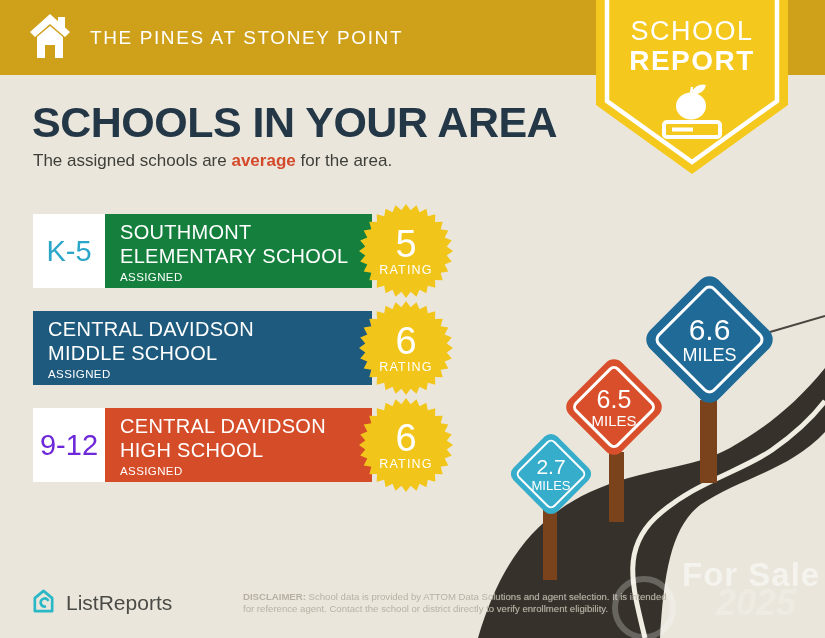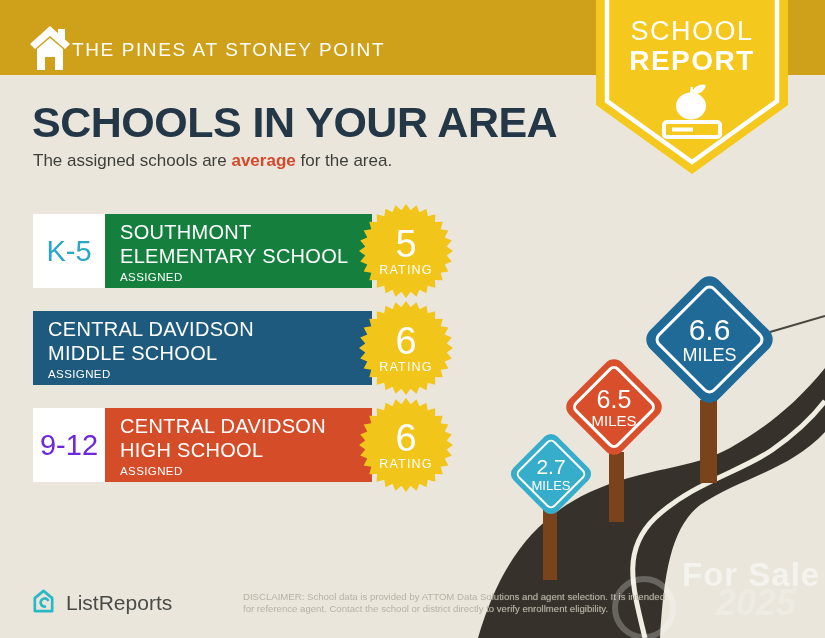--- a/index.html
+++ b/index.html
@@ -1,21 +1,21 @@
 <!DOCTYPE html>
 <html><head>
 <meta charset="utf-8">
 <style>
   html,body{margin:0;padding:0;}
   body{font-family:"Liberation Sans", sans-serif;}
   .canvas{position:relative;width:825px;height:638px;background:#EAE6DC;overflow:hidden;}
 
   
   .header{position:absolute;left:0;top:0;width:825px;height:75px;background:#CFA01A;z-index:4;}
-  .header-inner{position:absolute;left:28px;top:12px;height:75px;display:flex;align-items:center;}
+  .header-inner{position:absolute;left:28px;top:0;height:75px;display:flex;align-items:center;gap:18px;}
   .header-title{color:#FFFFFF;font-size:19px;letter-spacing:1.6px;font-weight:400;}
 
   
   .badge{position:absolute;left:596px;top:0;width:192px;height:178px;z-index:5;}
   .badge-text{position:absolute;left:0;top:16px;width:192px;text-align:center;color:#fff;line-height:30px;}
   .badge-line1{font-size:27px;font-weight:300;letter-spacing:1.5px;}
   .badge-line2{font-size:28px;font-weight:700;letter-spacing:1.5px;}
   .badge-icon{position:absolute;left:61px;top:78px;}
 
   
@@ -59,21 +59,21 @@
   .sign-big .diamond::after{inset:8px;border-width:3.5px;border-radius:8px;}
   .sign-text{position:absolute;inset:0;display:flex;flex-direction:column;align-items:center;justify-content:center;color:#fff;z-index:1;}
   .sign-small .sign-dist{font-size:21px;line-height:22px;} .sign-small .sign-unit{font-size:13px;}
   .sign-mid .sign-dist{font-size:25px;line-height:26px;}  .sign-mid .sign-unit{font-size:15px;}
   .sign-big .sign-dist{font-size:30px;line-height:31px;}  .sign-big .sign-unit{font-size:18px;}
 
   
   .footer-logo{position:absolute;left:30px;top:587px;display:flex;align-items:center;gap:9px;z-index:5;}
   .footer-logo-text{font-size:21px;color:#4A4A46;}
   .disclaimer{position:absolute;left:243px;top:591px;width:512px;font-size:9.6px;line-height:11.5px;color:#B6AFA1;text-shadow:0 0 1px rgba(255,255,255,.35);z-index:5;}
-  .disclaimer b{font-weight:400;}
+  .disclaimer b{font-weight:700;}
 
   
   .wm{position:absolute;z-index:6;pointer-events:none;font-weight:700;}
   .wm-forsale{left:682px;top:556px;font-size:33px;color:rgba(255,255,255,.5);letter-spacing:1px;}
   .wm-year{left:716px;top:582px;font-size:36px;color:rgba(255,255,255,.22);font-style:italic;}
   .wm-ring{left:612px;top:576px;width:52px;height:52px;border:6px solid rgba(255,255,255,.25);border-radius:50%;}
 </style>
 </head>
 <body>
 

